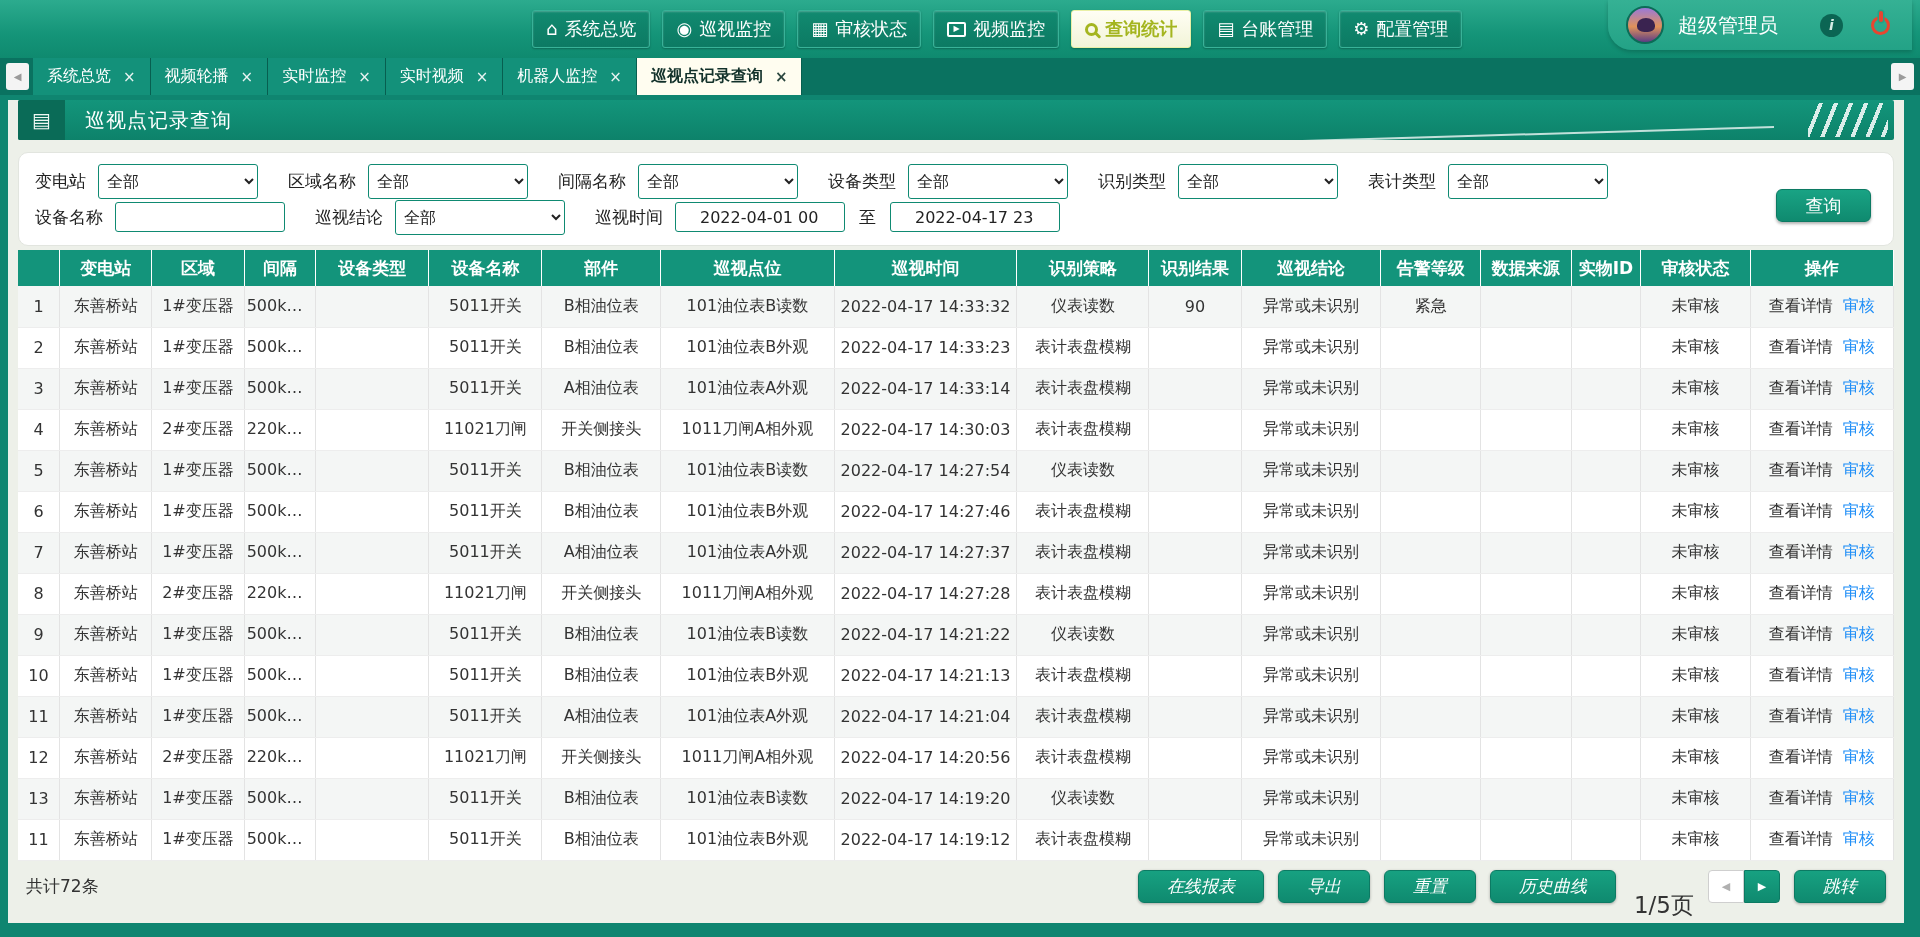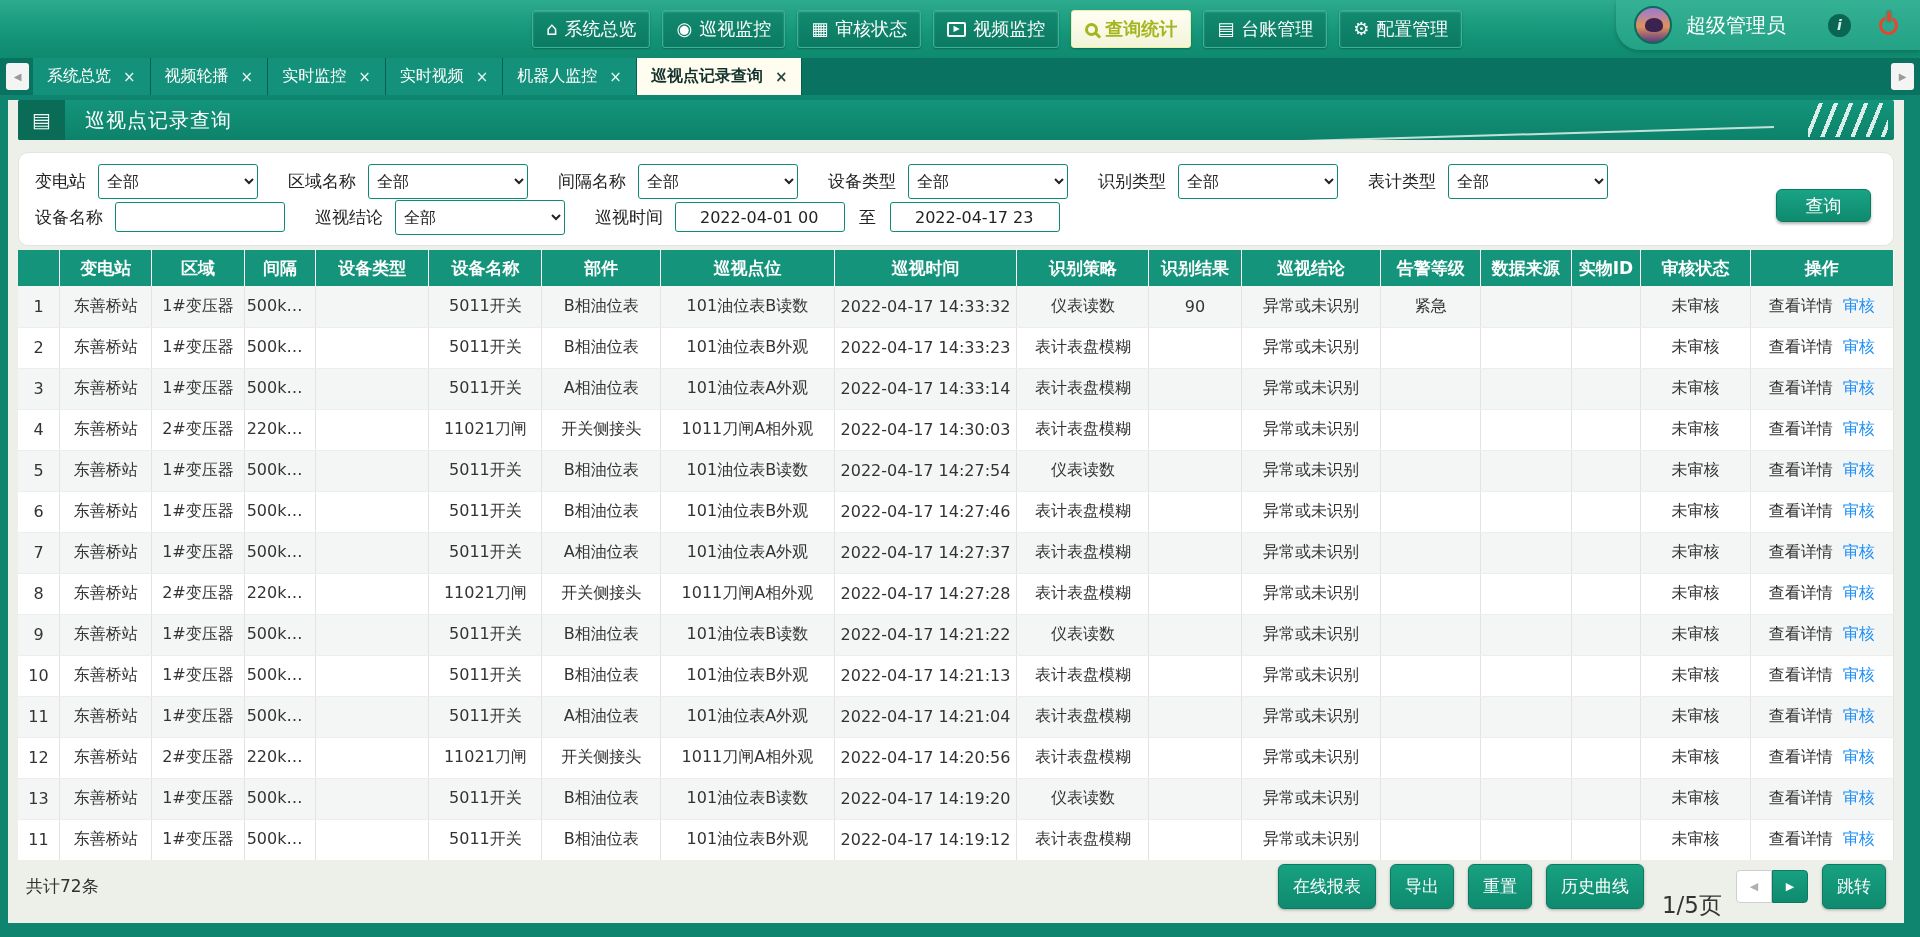--- a/index.html
+++ b/index.html
@@ -27,21 +27,21 @@
   .nav-btn.active { background:linear-gradient(180deg,#fffef4 0%,#f2f4d8 100%);
              color:#a4b51f; border-color:#e9f0a6; font-weight:bold; }
   .glyph { font-size:18px; line-height:1; }
   .search-glyph { width:13px; height:13px; border:3px solid currentColor; border-radius:50%; position:relative; display:inline-block; }
   .search-glyph::after { content:''; position:absolute; width:3px; height:8px; background:currentColor;
              right:-4px; bottom:-6px; transform:rotate(-45deg); border-radius:2px; }
   .video-glyph { width:19px; height:15px; border:2px solid currentColor; border-radius:2px;
              display:flex; align-items:center; justify-content:center; }
   .video-glyph::after { content:'▶'; font-size:8px; line-height:1; }
 
-  .user-panel { position:absolute; right:0; top:0; height:50px; padding:0 22px 0 18px;
+  .user-panel { position:absolute; right:8px; top:0; height:50px; padding:0 22px 0 18px;
              background:linear-gradient(180deg,#35b194 0%,#23a286 100%); border-radius:0 0 0 24px;
              display:flex; align-items:center; gap:14px; box-shadow:0 2px 4px rgba(0,0,0,.2); }
   .avatar { width:38px; height:38px; border-radius:50%; border:2px solid #0c6b57;
              background:linear-gradient(180deg,#9a79d8 0%,#e0925a 55%,#5c3d85 100%); position:relative; overflow:hidden; }
   .avatar::after { content:''; position:absolute; left:9px; top:10px; width:18px; height:14px; border-radius:50% 50% 40% 40%; background:#3a2350; }
   .user-name { color:#fff; font-size:20px; }
   .info-icon { width:23px; height:23px; border-radius:50%; background:#0b6553; color:#d5ece4;
              display:flex; align-items:center; justify-content:center; font-size:14px; font-weight:bold; font-style:italic; margin-left:28px; cursor:pointer; }
   .power-icon { width:19px; height:19px; border:3px solid #e8452f; border-radius:50%; position:relative; margin-left:14px; cursor:pointer; }
   .power-icon::after { content:''; position:absolute; left:50%; top:-8px; transform:translateX(-50%); width:4px; height:11px; background:#e8452f; border-radius:2px; box-shadow:0 0 0 1.5px #23a286; }
@@ -98,23 +98,23 @@
              white-space:nowrap; overflow:hidden; text-overflow:ellipsis; padding:0 2px; }
   table.records tbody tr:nth-child(odd) td { background:#f4f6f5; }
   table.records tbody tr:nth-child(even) td { background:#ffffff; }
   .link-detail { color:#333; cursor:pointer; }
   .link-audit { color:#1e8ef7; cursor:pointer; margin-left:10px; }
 
   
   .footer { display:flex; align-items:center; height:52px; padding:0 8px; }
   .total-count { font-size:17px; color:#333; }
   .footer-right { margin-left:auto; display:flex; align-items:center; gap:14px; }
-  .ft-btn { height:45px; padding:0 14px; background:linear-gradient(180deg,#17a181 0%,#0f8a6f 100%);
+  .ft-btn { height:33px; padding:0 28px; background:linear-gradient(180deg,#17a181 0%,#0f8a6f 100%);
              color:#fff; font-size:17px; border:1px solid #0c7a63; border-radius:6px; cursor:pointer;
-             box-shadow:0 1px 3px rgba(0,0,0,.3); font-family:"DejaVu Sans","Liberation Sans",sans-serif; }
+             box-shadow:0 1px 3px rgba(0,0,0,.3); font-family:"DejaVu Sans","Liberation Sans",sans-serif;font-style:italic; }
   .page-indicator { font-size:23px; color:#333; margin-left:4px;margin-top:38px; }
   .pager { display:flex; }
   .pg-prev { width:36px; height:33px; background:#fff; border:1px solid #cfcfcf; border-radius:4px 0 0 4px;
              color:#b0b0b0; display:flex; align-items:center; justify-content:center; font-size:11px; cursor:pointer; }
   .pg-next { width:36px; height:33px; background:linear-gradient(180deg,#17a181,#0f8a6f); border:1px solid #0c7a63;
              border-radius:0 4px 4px 0; color:#fff; display:flex; align-items:center; justify-content:center; font-size:11px; cursor:pointer; }
 </style>
 </head>
 <body>
 

